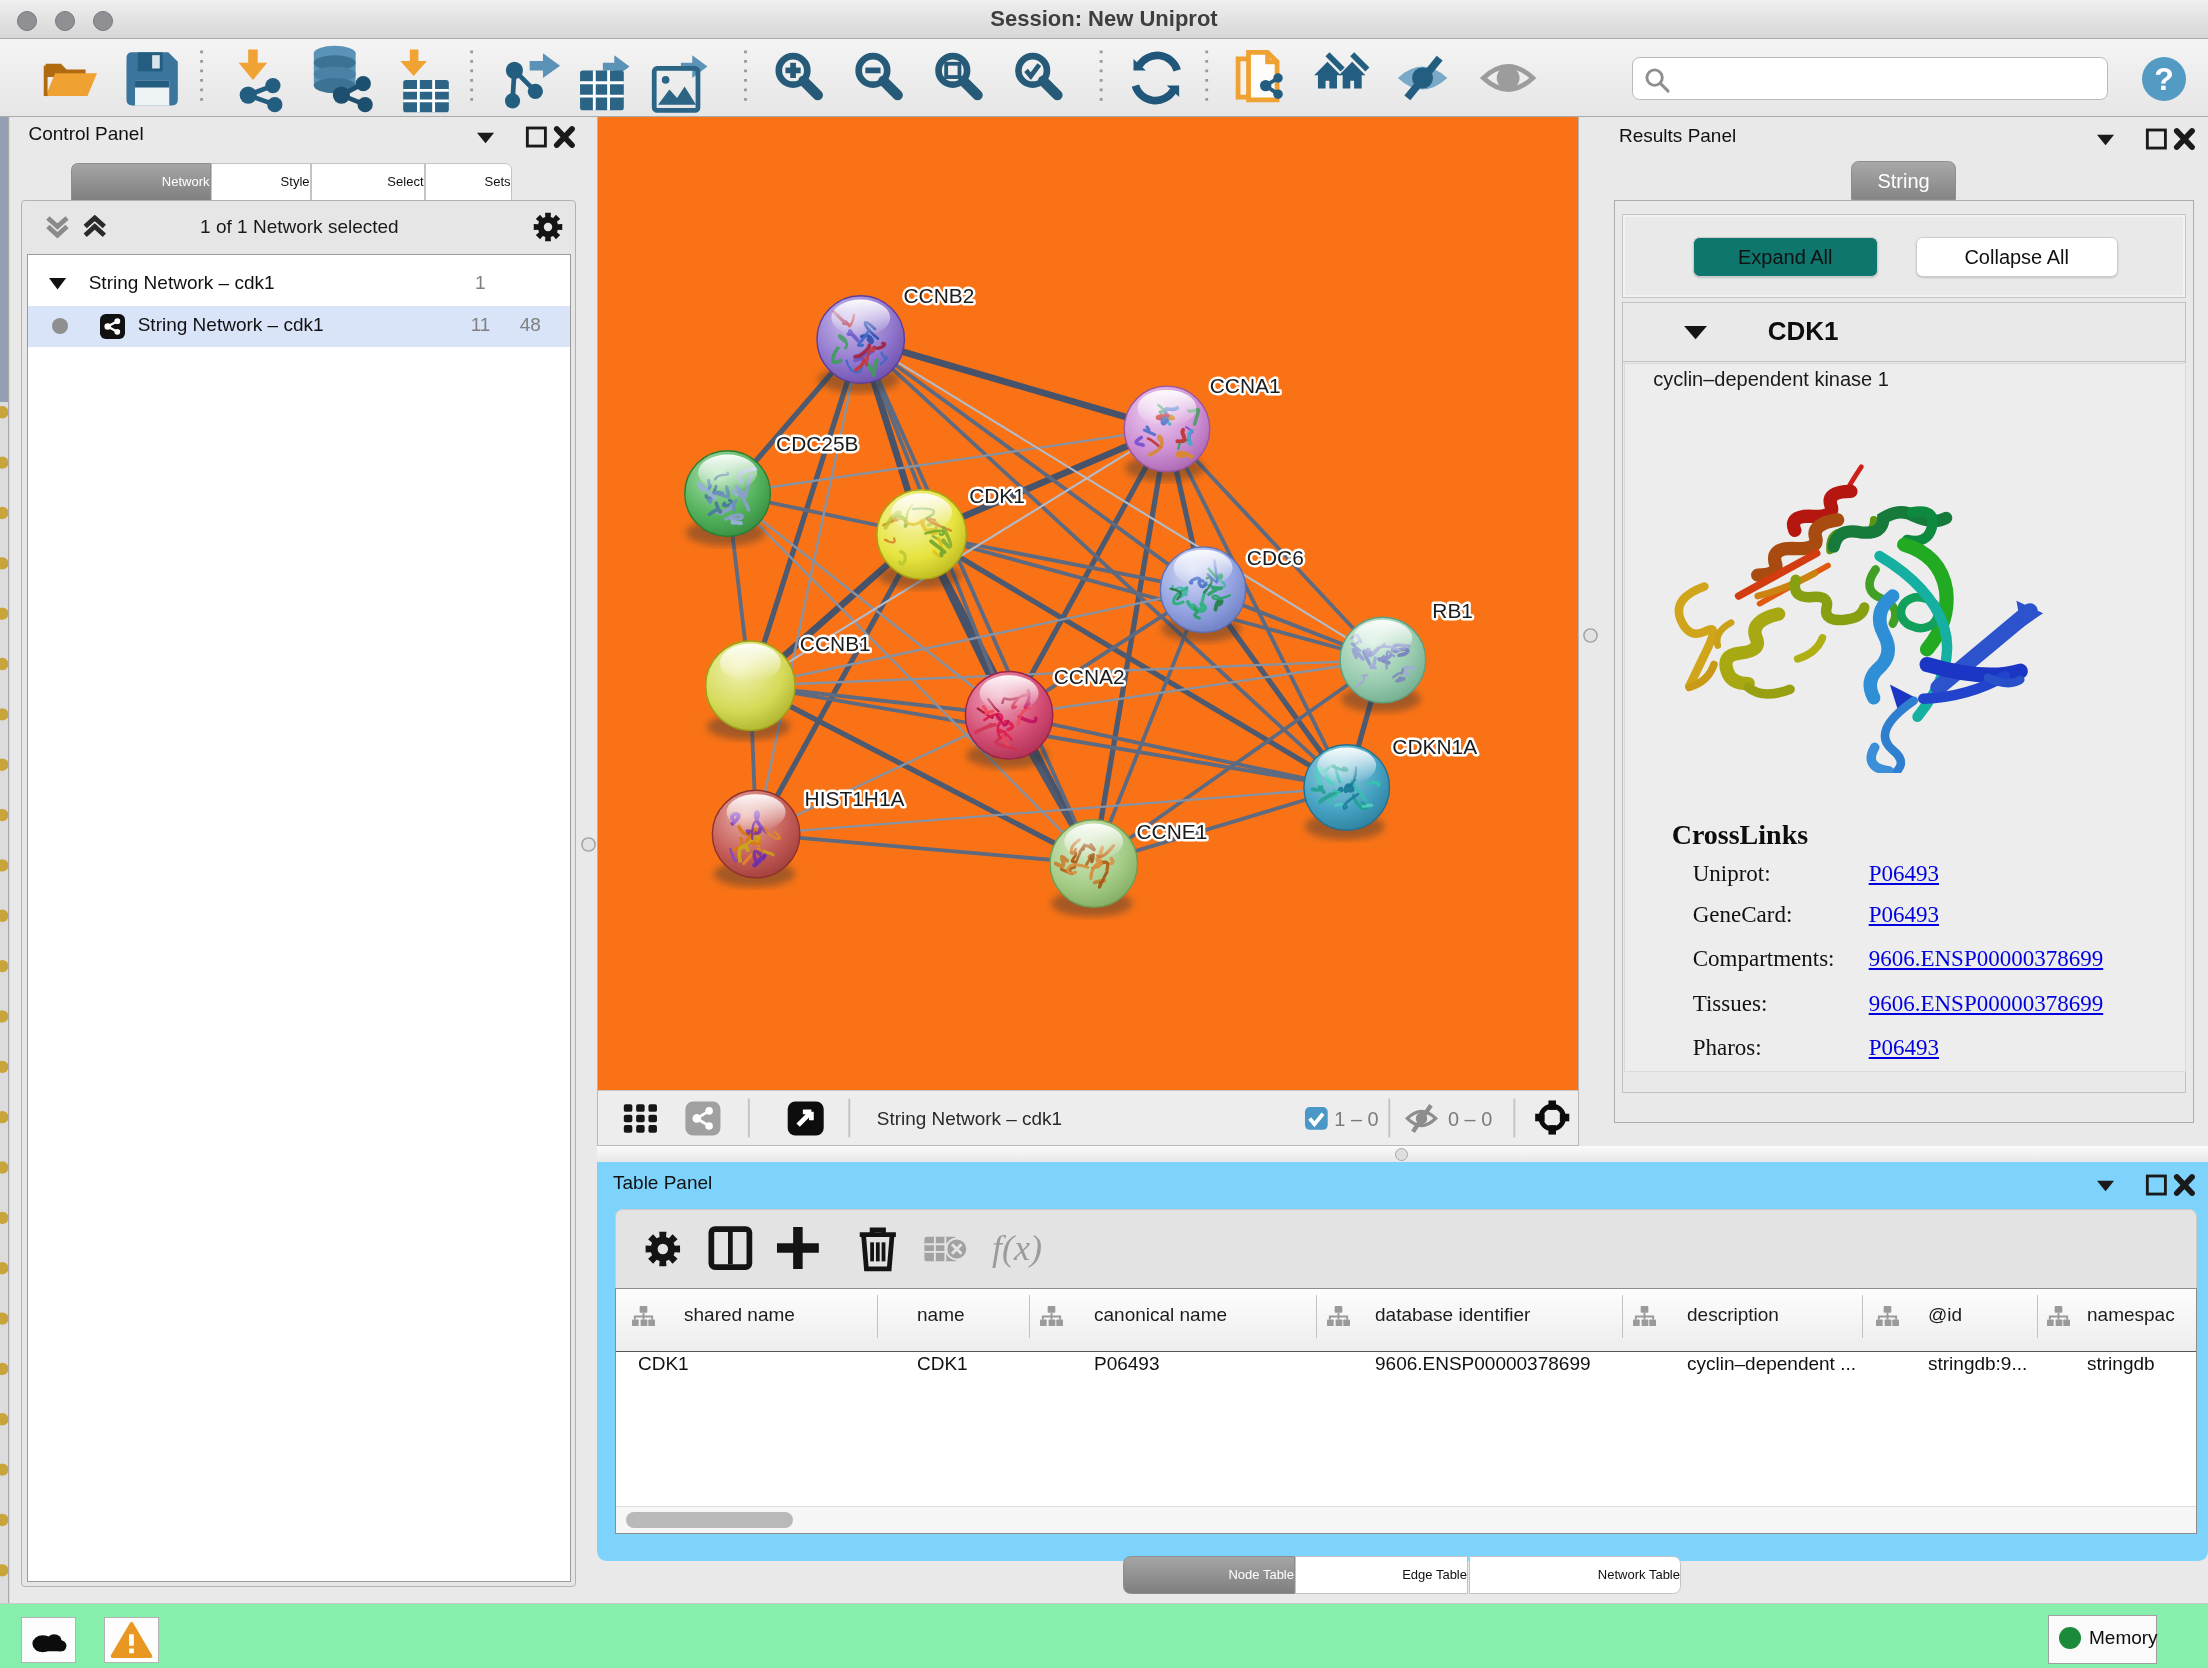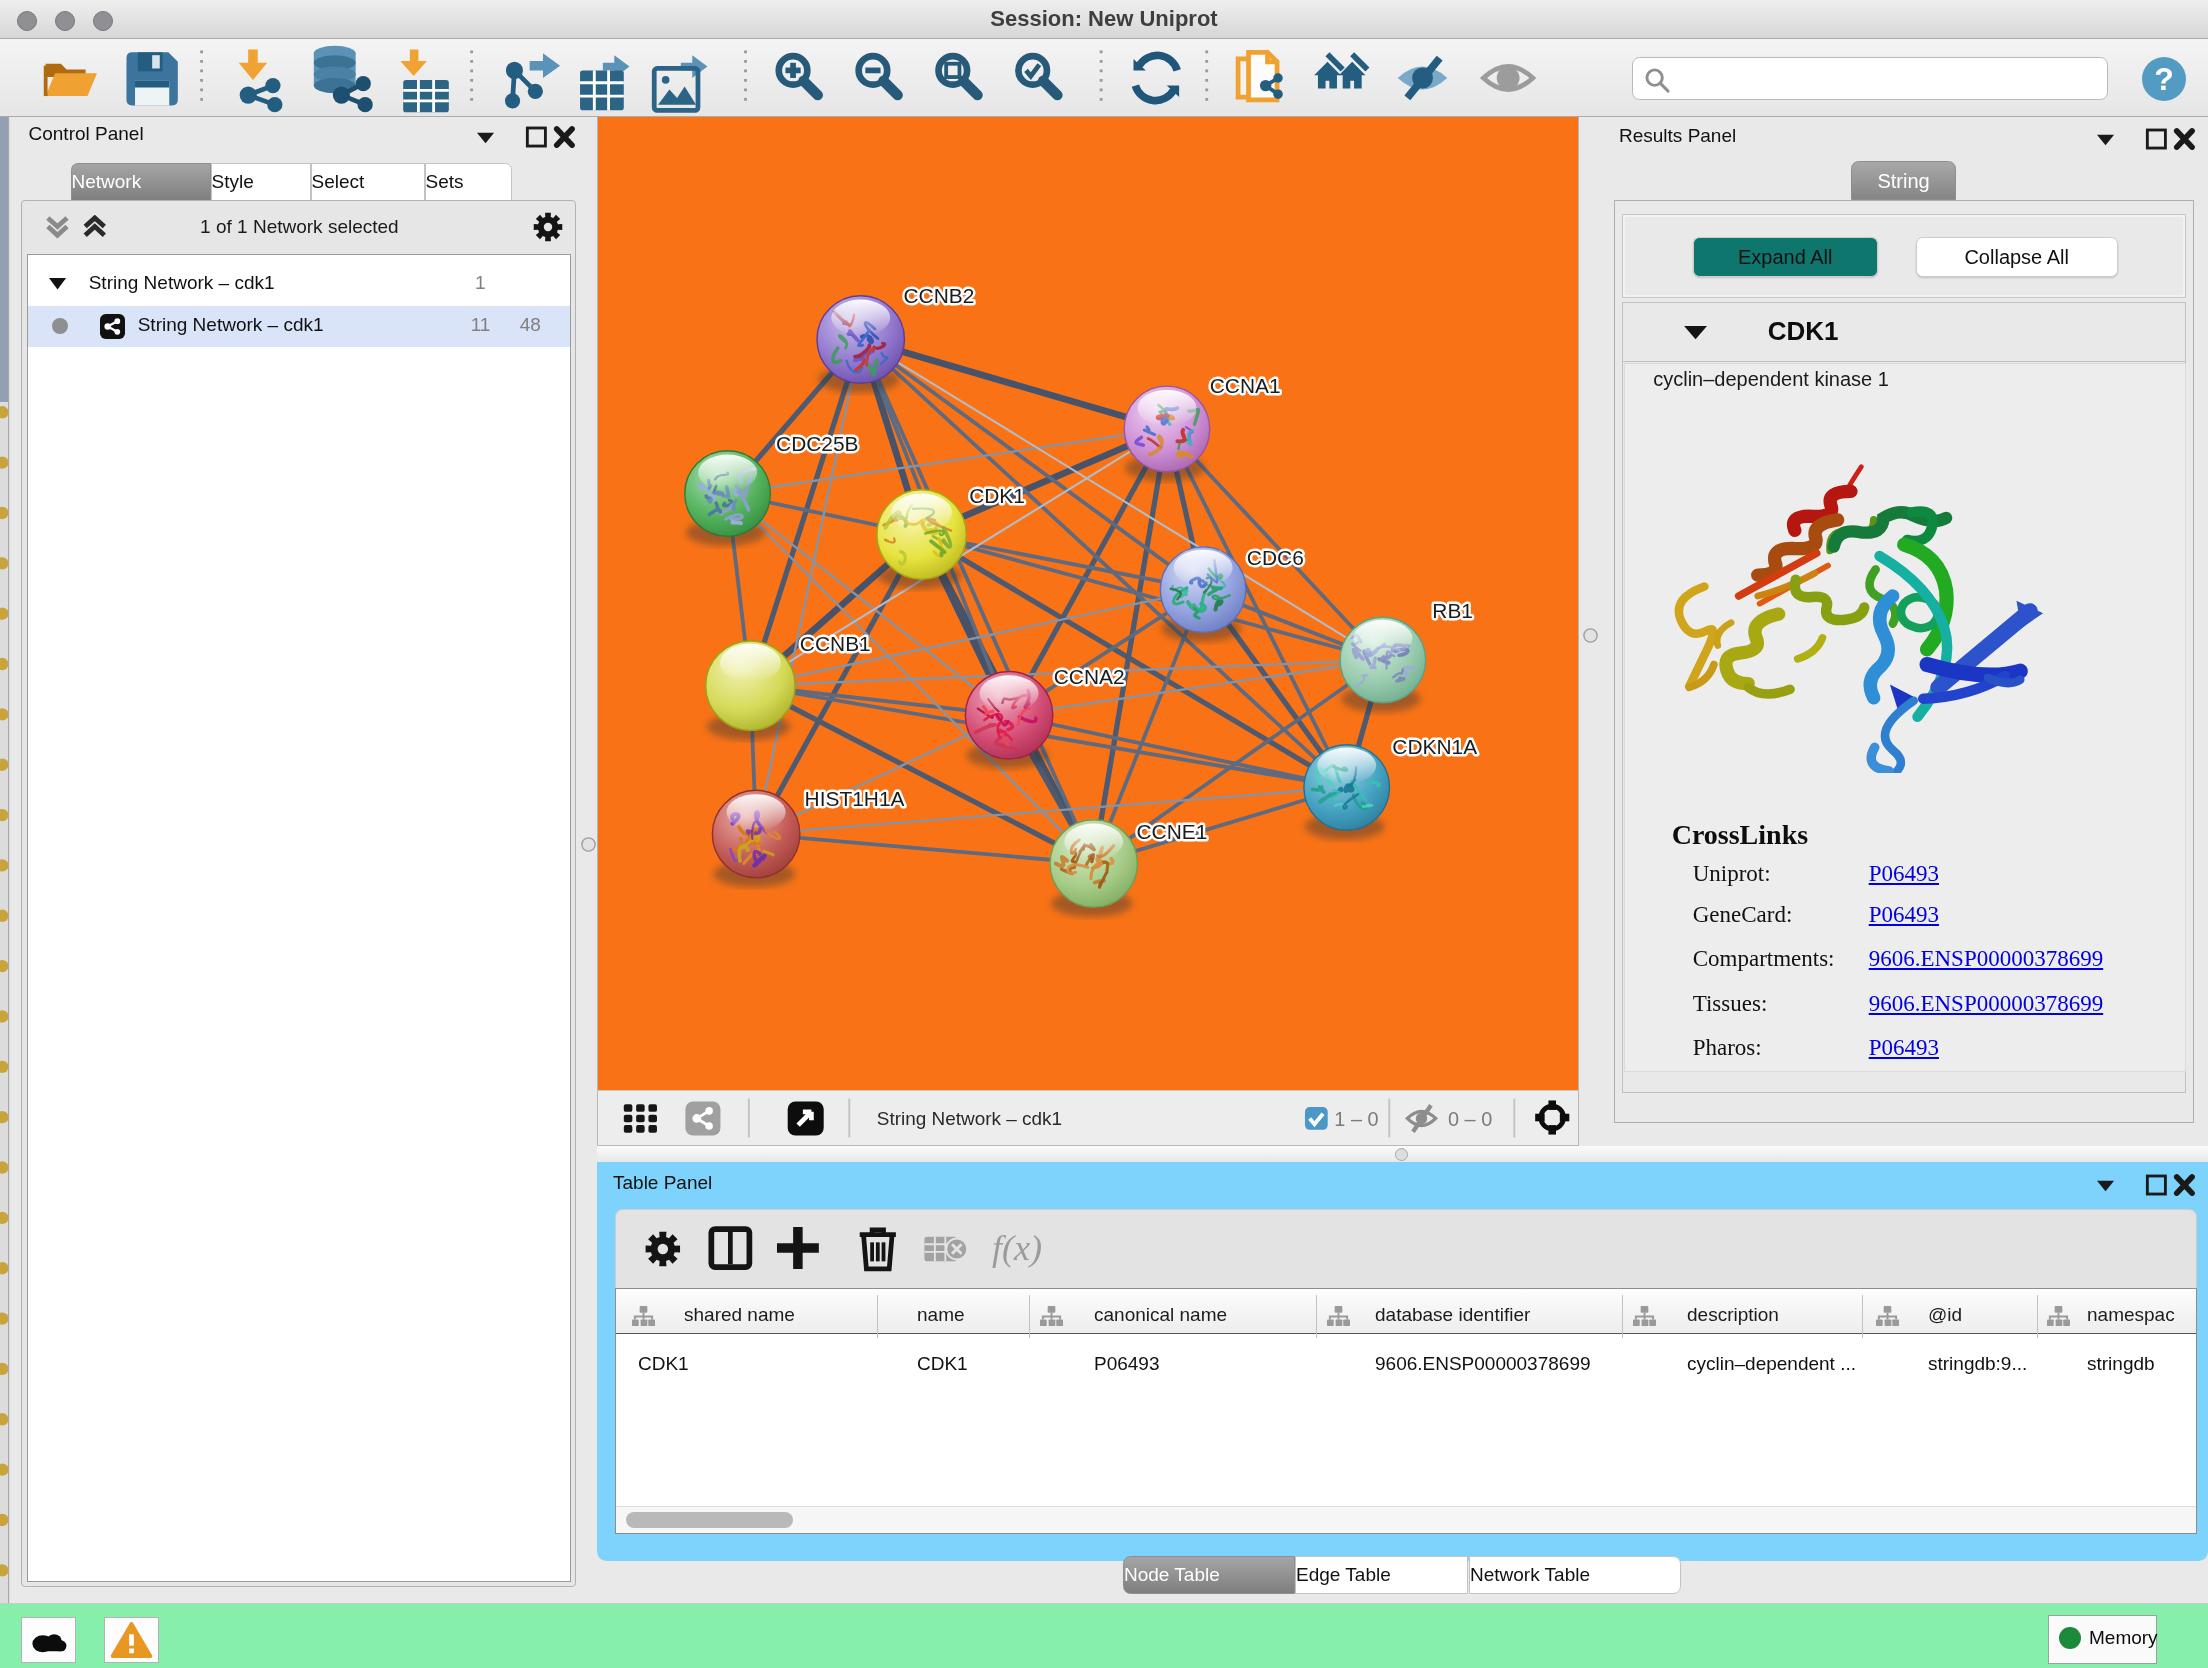--- a/index.html
+++ b/index.html
@@ -36,21 +36,21 @@
 #rpanel { left:1580px; top:117px; width:629px; height:1011px; background:#e9e9e9; }
 #tpanel { left:597px; top:1162px; width:1611px; height:399px; background:#7dd3fc;
   border-radius:0 0 9.5px 9.5px; }
 #statusbar { left:0; top:1603px; width:2208px; height:66px; background:#86efac;
   border-top:1.9px solid #c9c9c9; }
 
 .phead { font-size:19px; color:#111; }
 .picons { position:absolute; }
 
 
-.tab { position:absolute; font-size:19px; text-align:left; border:1px solid #c3c3c3;
+.tab { position:absolute; font-size:13px; text-align:right; border:1px solid #c3c3c3;
   background:#fff; color:#111; }
 .tabsel { background:linear-gradient(#a5a5a5,#7f7f7f); color:#fff; border-color:#8e8e8e; }
 </style>
 </head>
 <body>
 <div id="titlebar" class="abs">
   <div class="tl" style="left:17px;"></div>
   <div class="tl" style="left:55px;"></div>
   <div class="tl" style="left:93px;"></div>
   <div id="title">Session: New Uniprot</div>
@@ -895,21 +895,21 @@
             <line x1="11" y1="4" x2="11" y2="30"></line>
             <line x1="22" y1="4" x2="22" y2="30"></line>
           </g>
         <circle cx="34" cy="17" r="11" fill="#a2a2a2" stroke="#e3e3e3" stroke-width="2"></circle>
         <path d="M29 12 l10 10 M39 12 l-10 10" stroke="#e3e3e3" stroke-width="3"></path>
       </g>
       <text x="395" y="53" font-family="Liberation Serif, serif" font-style="italic" font-size="38" fill="#9b9b9b">f(x)</text>
     </svg>
   </div>
   <div style="position:absolute;left:18px;top:126px;width:1582px;height:246px;border:1px solid #8d8d8d;background:#fff;overflow:hidden;">
-    <div id="thead" style="position:absolute;left:0;top:0;width:1580px;height:45px;background:linear-gradient(#fdfdfd,#ededed);border-bottom:1.9px solid #555;">
+    <div id="thead" style="position:absolute;left:0;top:0;width:1580px;height:63px;background:linear-gradient(#fdfdfd,#ededed);border-bottom:1.9px solid #555;">
         <svg style="position:absolute;left:16px;top:16px;" width="23" height="23" viewBox="0 0 24 24">
           <g fill="#9a9a9a">
             <rect x="8" y="1" width="8" height="7" rx="1"></rect>
             <rect x="0" y="15" width="7" height="7" rx="1"></rect>
             <rect x="9" y="15" width="7" height="7" rx="1"></rect>
             <rect x="17" y="15" width="7" height="7" rx="1"></rect>
             <path d="M12 8 v4 M3 15 v-3 h18 v3 M12 12 v3" stroke="#9a9a9a" stroke-width="2" fill="none"></path>
           </g>
         </svg>
 <div style="position:absolute;left:68px;top:15px;font-size:19px;color:#1c1c1c;white-space:nowrap;">shared name</div>

